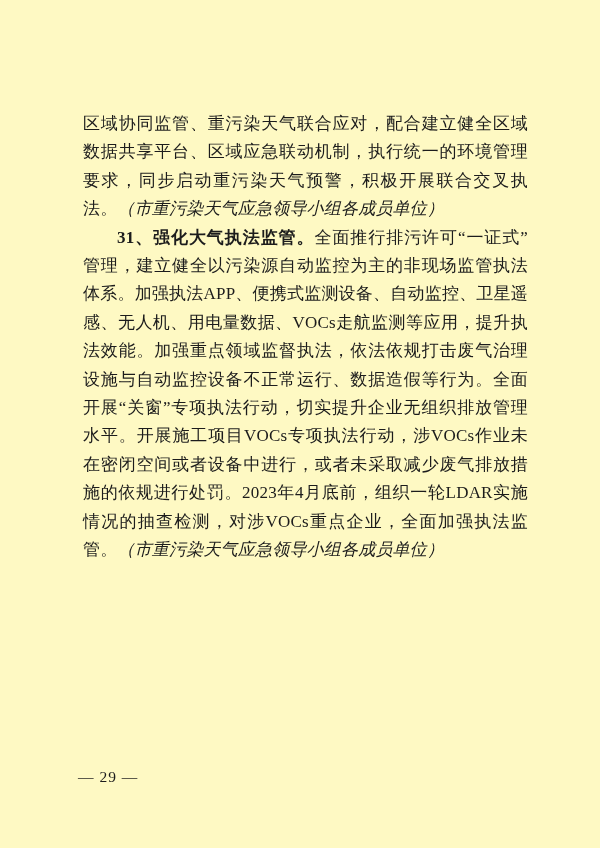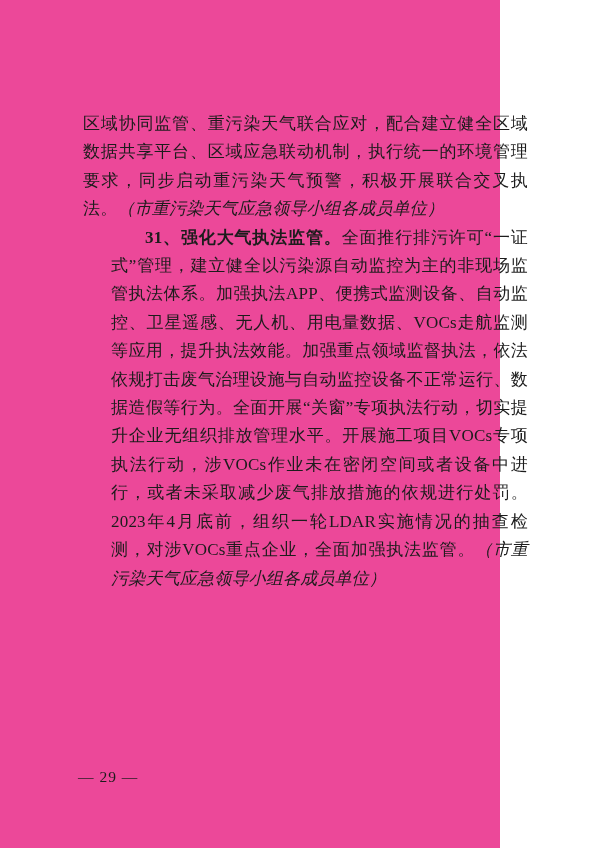--- a/index.html
+++ b/index.html
@@ -11,42 +11,41 @@
     width: 600px;
     height: 848px;
     position: relative;
     overflow: hidden;
     font-family: "Liberation Serif", "DejaVu Serif", serif;
     color: #1c1c1c;
   }
   .page {
     position: absolute;
     left: 0; top: 0;
-    width: 500px;
+    width: 600px;
     height: 848px;
-    background: #ec4899;
+    background: #fef9c3;
   }
   .text-block {
     position: absolute;
     left: 83px;
     top: 110px;
     width: 445px;
     font-size: 17px;
     line-height: 28.4px;
     text-align: justify;
     text-justify: inter-character;
     letter-spacing: 0.2px;
   }
   .para {
     margin: 0;
     padding: 0;
   }
   .para.indent {
     text-indent: 2em;
-    margin-left: 28px;
   }
   .run-normal { font-style: normal; font-weight: normal; }
   .run-bold   { font-weight: bold; }
   
   .run-kai    { font-style: italic; }
   .page-number {
     position: absolute;
     left: 78px;
     top: 768px;
     font-size: 15.5px;

